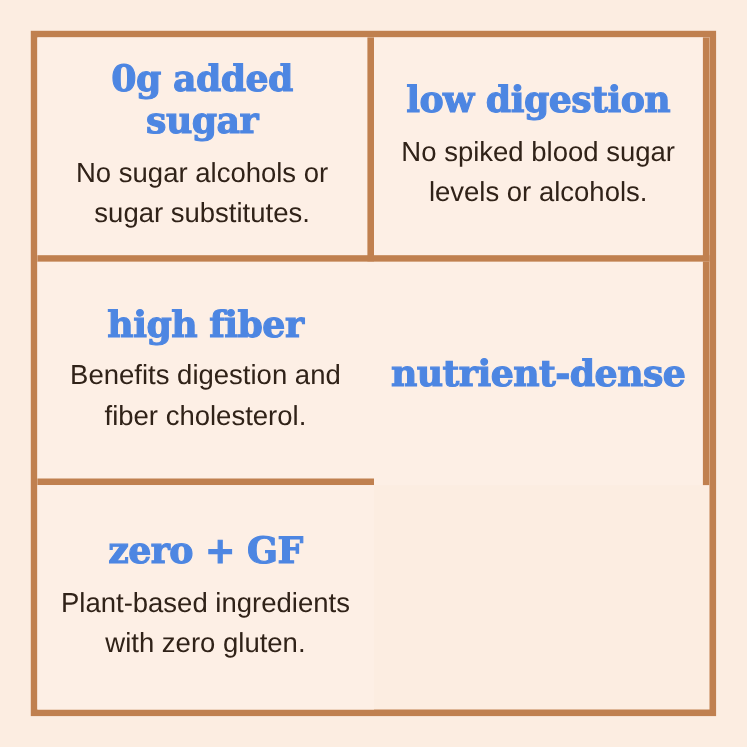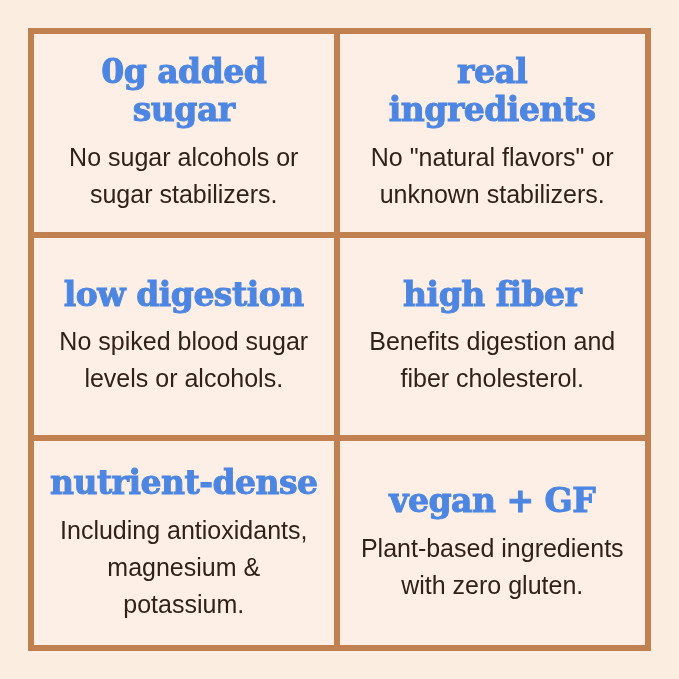--- a/index.html
+++ b/index.html
@@ -58,47 +58,40 @@
 </style>
 </head>
 <body>
 
 <div class="canvas">
   <div class="board">
 
     <div class="cell col-left row-top">
       <div class="heading">0g added sugar</div>
       <div class="body-text">No sugar alcohols or
-sugar stabilizers.</div>
+sugar substitutes.</div>
     </div>
 
-    <div class="cell col-right row-top">
-      <div class="heading">real ingredients</div>
-      <div class="body-text">No "natural flavors" or
-unknown stabilizers.</div>
-    </div>
 
     <div class="cell col-left row-mid">
       <div class="heading">low digestion</div>
       <div class="body-text">No spiked blood sugar
 levels or alcohols.</div>
     </div>
 
     <div class="cell col-right row-mid">
       <div class="heading">high fiber</div>
       <div class="body-text">Benefits digestion and
 fiber cholesterol.</div>
     </div>
 
     <div class="cell col-left row-bottom">
       <div class="heading">nutrient-dense</div>
-      <div class="body-text">Including antioxidants,
-magnesium &amp; potassium.</div>
     </div>
 
     <div class="cell col-right row-bottom">
-      <div class="heading">vegan + GF</div>
+      <div class="heading">zero + GF</div>
       <div class="body-text">Plant-based ingredients
 with zero gluten.</div>
     </div>
 
   </div>
 </div>
 
 </body></html>

